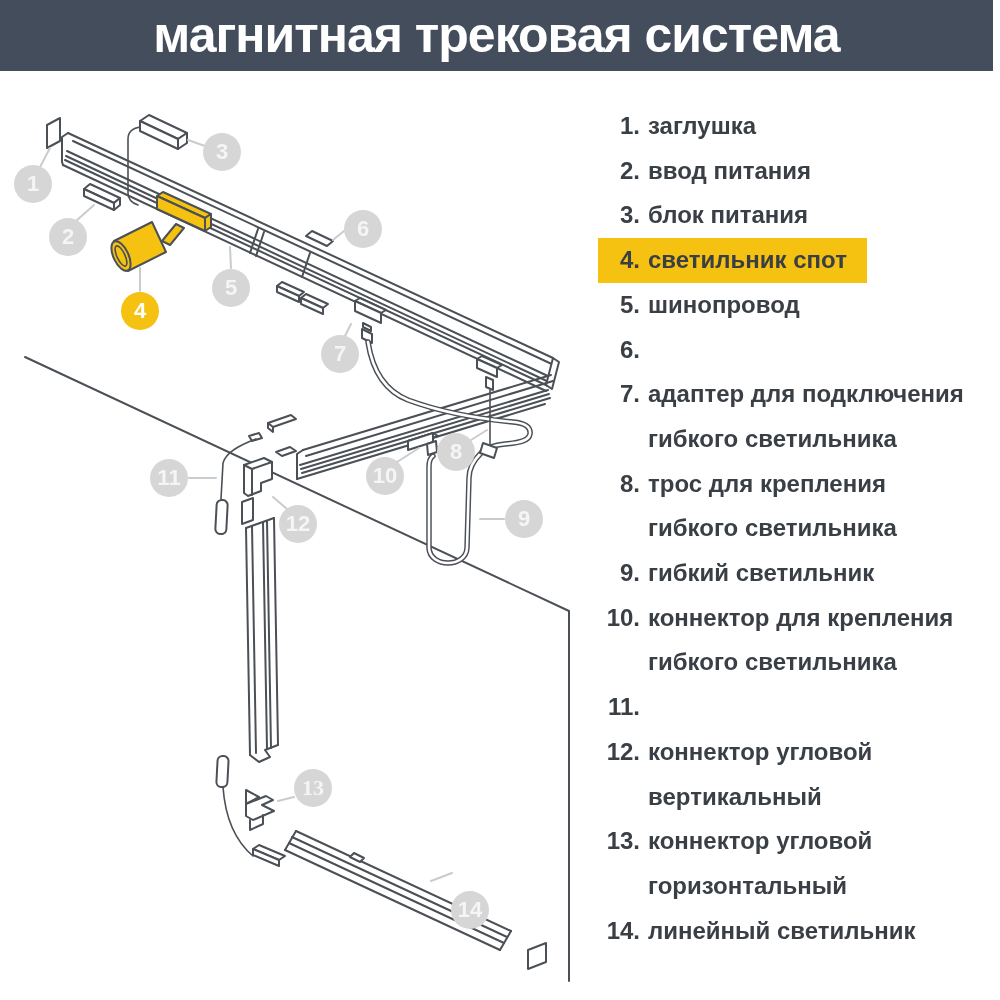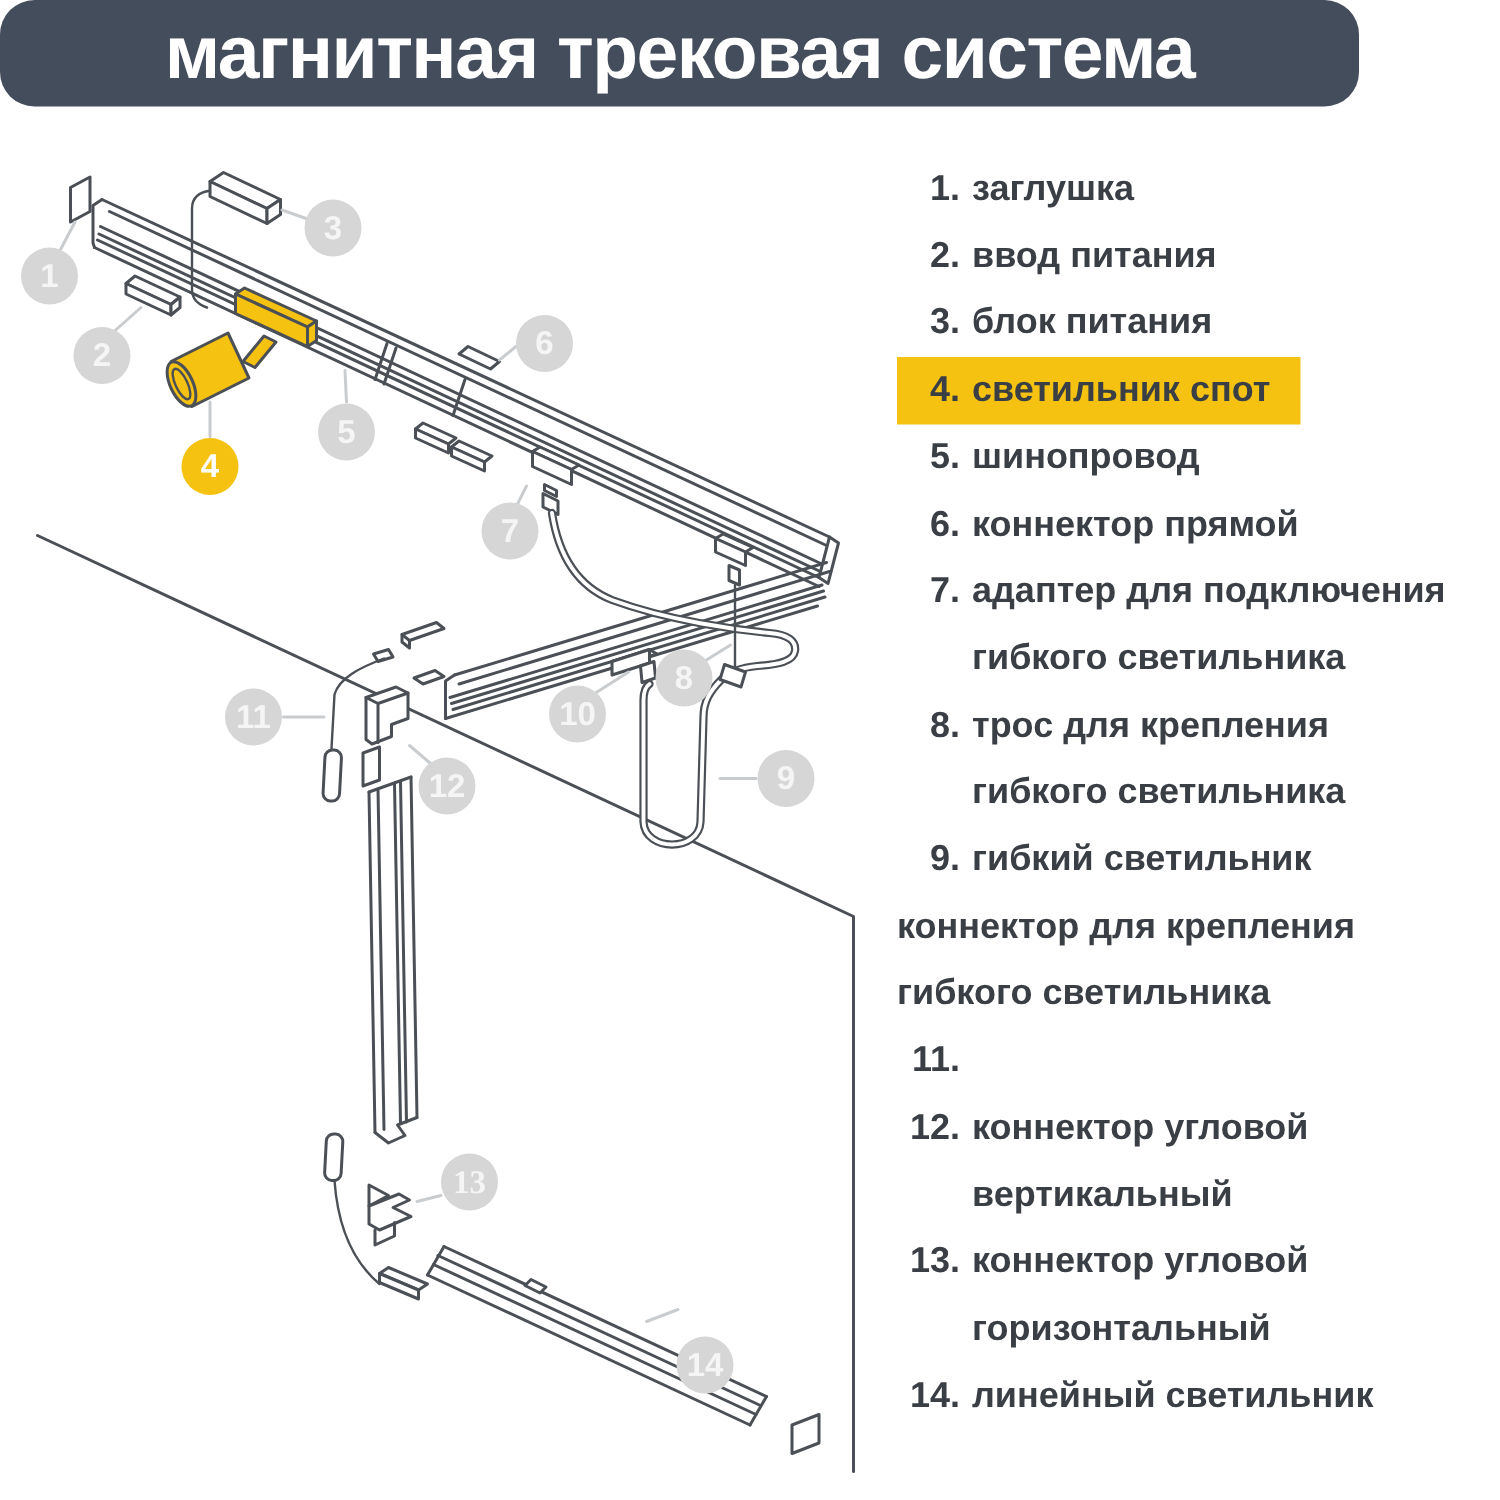--- a/index.html
+++ b/index.html
@@ -2,23 +2,23 @@
 <html style="--header-bg: #444D5C; --accent: #F5C211; --badge-bg: #D6D6D6; --line: #4B5056; --leader: #C9CCCF; --legend-text: #3A3F45;"><head>
 <meta charset="utf-8">
 <style>
   html,body{margin:0;padding:0;}
   body{
     width:1000px;height:1000px;position:relative;overflow:hidden;
     background:#ffffff;font-family:"Liberation Sans",sans-serif;
   }
   .stage{position:absolute;inset:0;}
   header{
-    position:absolute;left:0;top:0;width:906px;height:71px;
+    position:absolute;left:0;top:0;width:993px;height:71px;
     background:var(--header-bg,#444D5C);
-    display:flex;align-items:flex-start;justify-content:center;border-radius:23px;
+    display:flex;align-items:flex-start;justify-content:center;
   }
   header h1{
     margin:0;color:#fff;font-size:50px;font-weight:700;
     letter-spacing:-1px;line-height:71px;white-space:nowrap;
   }
   svg.drawing{position:absolute;left:0;top:0;width:1000px;height:1000px;}
   svg.drawing *{vector-effect:non-scaling-stroke;}
   .ln{stroke:var(--line,#4B5056);stroke-width:2;fill:none;stroke-linecap:round;stroke-linejoin:round;}
   .wfill{stroke:var(--line,#4B5056);stroke-width:2;fill:#ffffff;stroke-linejoin:round;}
   .afill{stroke:var(--line,#4B5056);stroke-width:2;fill:var(--accent,#F5C211);stroke-linejoin:round;}
@@ -239,37 +239,37 @@
       <div class="legend-item hl">
     <span class="num">4.</span>
     <span class="lbl">светильник спот</span>
   </div>
       <div class="legend-item">
     <span class="num">5.</span>
     <span class="lbl">шинопровод</span>
   </div>
       <div class="legend-item">
     <span class="num">6.</span>
-    <span class="lbl">коннектор прямой</span>
   </div>
       <div class="legend-item">
     <span class="num">7.</span>
     <span class="lbl">адаптер для подключения
 гибкого светильника</span>
   </div>
       <div class="legend-item">
     <span class="num">8.</span>
     <span class="lbl">трос для крепления
 гибкого светильника</span>
   </div>
       <div class="legend-item">
     <span class="num">9.</span>
     <span class="lbl">гибкий светильник</span>
   </div>
       <div class="legend-item">
+    <span class="num">10.</span>
     <span class="lbl">коннектор для крепления
 гибкого светильника</span>
   </div>
       <div class="legend-item">
     <span class="num">11.</span>
   </div>
       <div class="legend-item">
     <span class="num">12.</span>
     <span class="lbl">коннектор угловой
 вертикальный</span>

